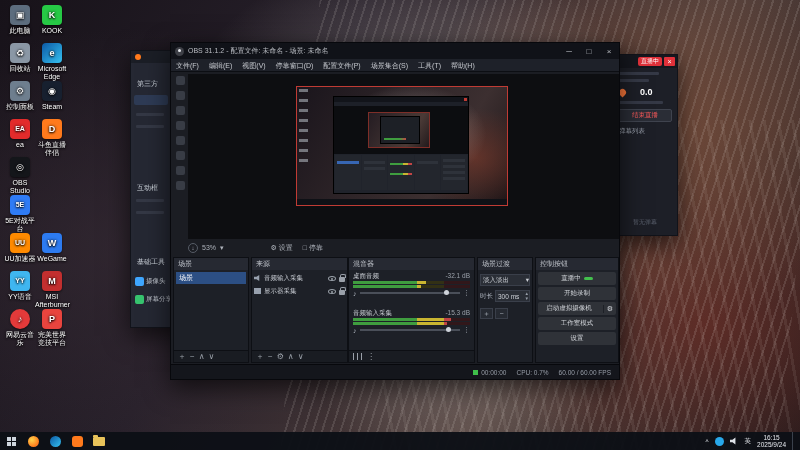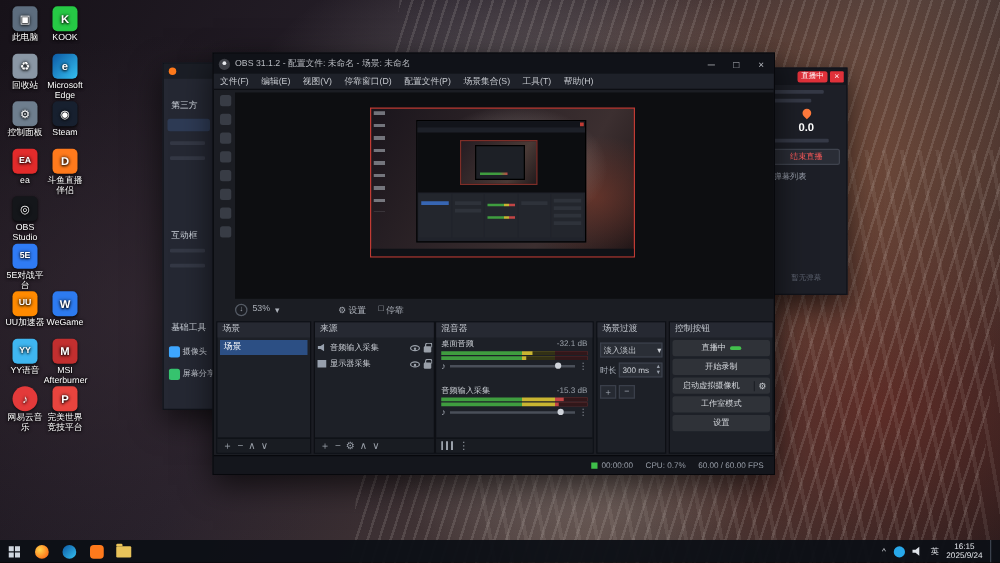--- a/index.html
+++ b/index.html
@@ -48,21 +48,21 @@
 
   
   #bgwin-right { left:612px; top:54px; width:66px; height:182px; background:#1d1f27;
                  border:1px solid #11131a; z-index:1; font-size:6.5px; color:#aab0bb; }
   #bgwin-right .rt { display:flex; align-items:center; justify-content:flex-end; gap:2px;
                      height:13px; padding:0 2px; background:#15171e; }
   .badge { background:#e0313a; color:#fff; font-size:6px; line-height:9px; padding:0 3px; border-radius:2px; }
   .rclose { width:11px; height:9px; background:#e0313a; color:#fff; font-size:7px; line-height:9px;
             text-align:center; border-radius:1px; }
   .ph { height:3px; background:#353946; border-radius:1px; margin:4px 6px 0; }
-  .heat { display:flex; align-items:center; gap:3px; margin:5px 6px 0;flex-direction:column; }
+  .heat { display:flex; align-items:center; gap:14px; margin:5px 6px 0; }
   .flame { width:7px; height:7px; border-radius:50% 50% 50% 0; background:#ff7a3c; transform:rotate(-45deg); }
   .heatv { color:#fff; font-size:9px; font-weight:bold; }
   .stopbtn { margin:5px auto 0; width:54px; height:13px; background:#2a2d36; border:1px solid #3f434e;
              border-radius:2px; color:#ff5a5a; font-size:6.5px; display:flex; align-items:center; justify-content:center; }
   .listt { margin:5px 6px 0; color:#9aa0ac; }
   .hint { position:absolute; bottom:8px; left:0; right:0; text-align:center; color:#5d6370; font-size:6px; }
 
   
   #obs { left:170px; top:42px; width:450px; height:338px; background:#1b1d23;
          border:1px solid #07080c; z-index:5; }

